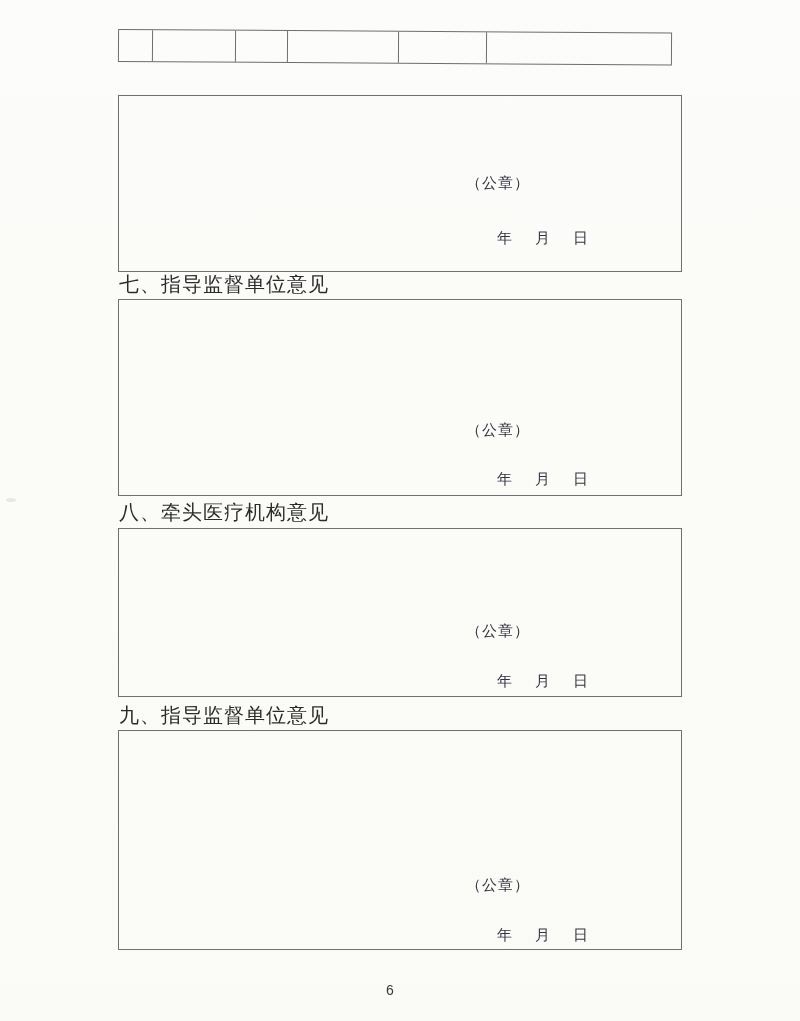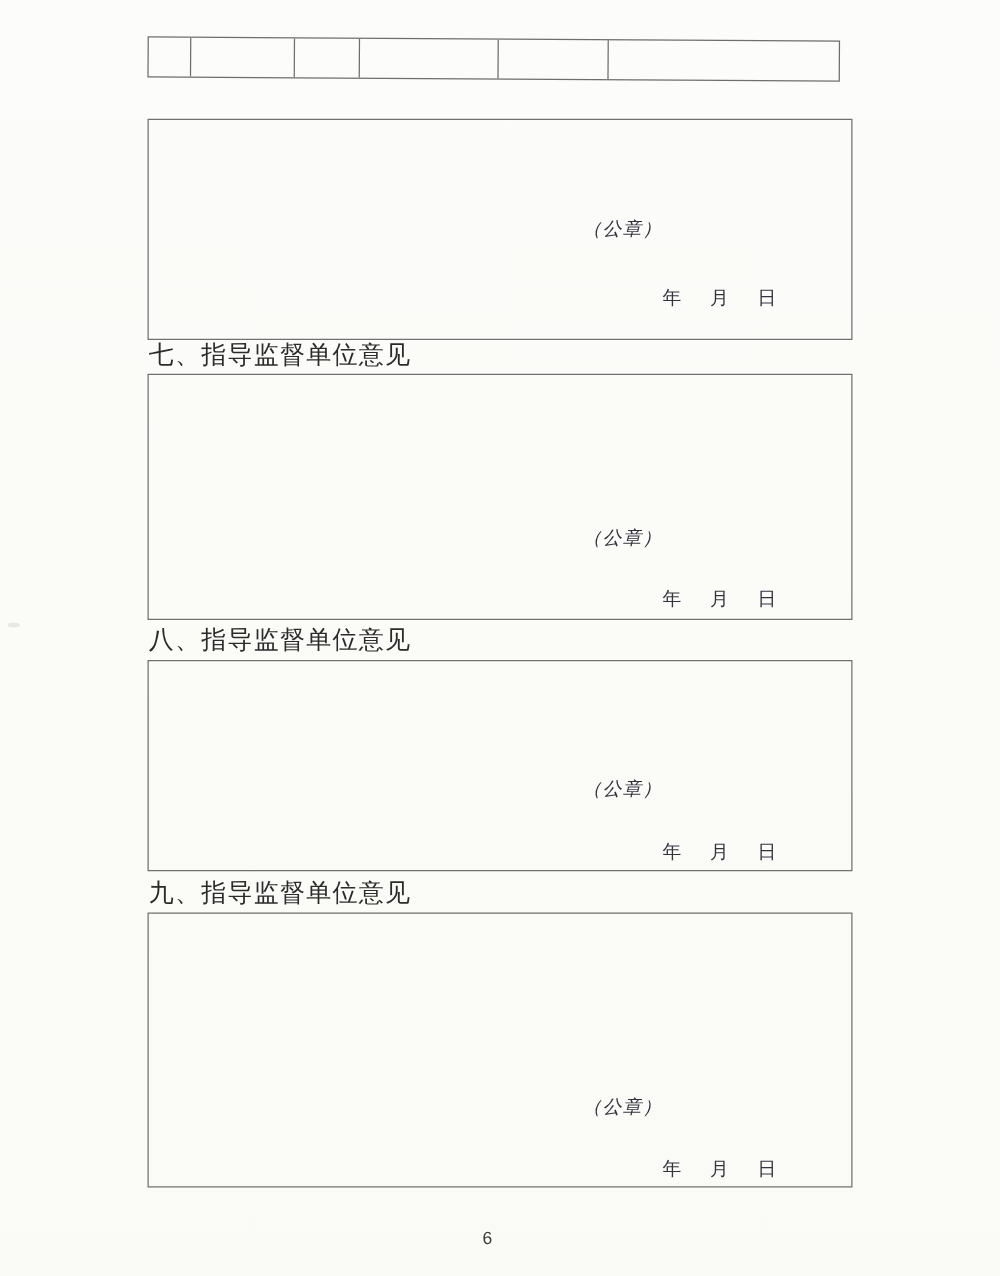--- a/index.html
+++ b/index.html
@@ -73,25 +73,24 @@
   .b3 { top: 528px; height: 169px; }
   .b4 { top: 730px; height: 220px; }
 
   .stamp {
     position: absolute;
     left: 347px;
     font-size: 15px;
     letter-spacing: 1px;
     color: #333340;
     white-space: nowrap;
-    font-style: italic;
   }
   .date-line {
     position: absolute;
-    left: 411px;
+    left: 378px;
     font-size: 15px;
     letter-spacing: 4px;
     color: #333340;
     white-space: nowrap;
   }
   .b1 .stamp { top: 78px; }
   .b1 .date-line { top: 133px; }
   .b2 .stamp { top: 121px; }
   .b2 .date-line { top: 170px; }
   .b3 .stamp { top: 93px; }
@@ -138,21 +137,21 @@
     <span class="stamp">（公章）</span>
     <span class="date-line">年　月　日</span>
   </div>
 
   <div class="heading h2">七、指导监督单位意见</div>
   <div class="opinion-box b2">
     <span class="stamp">（公章）</span>
     <span class="date-line">年　月　日</span>
   </div>
 
-  <div class="heading h3">八、指导监督单位意见</div>
+  <div class="heading h3">八、牵头医疗机构意见</div>
   <div class="opinion-box b3">
     <span class="stamp">（公章）</span>
     <span class="date-line">年　月　日</span>
   </div>
 
   <div class="heading h4">九、指导监督单位意见</div>
   <div class="opinion-box b4">
     <span class="stamp">（公章）</span>
     <span class="date-line">年　月　日</span>
   </div>

